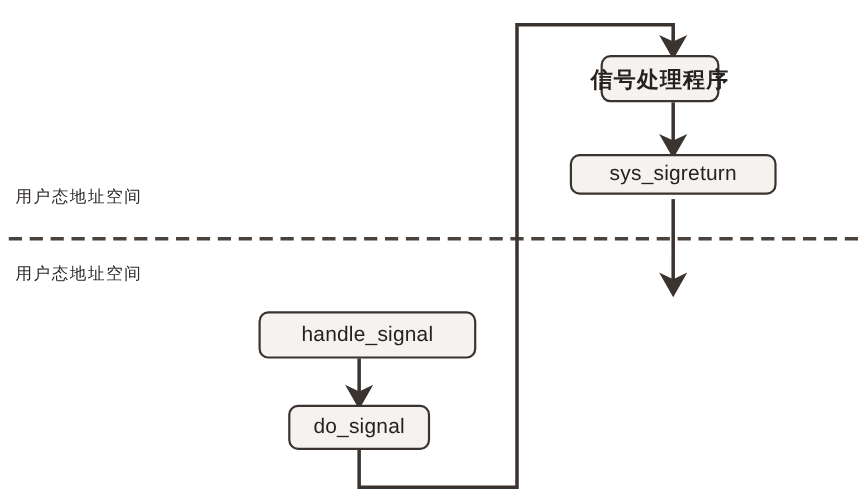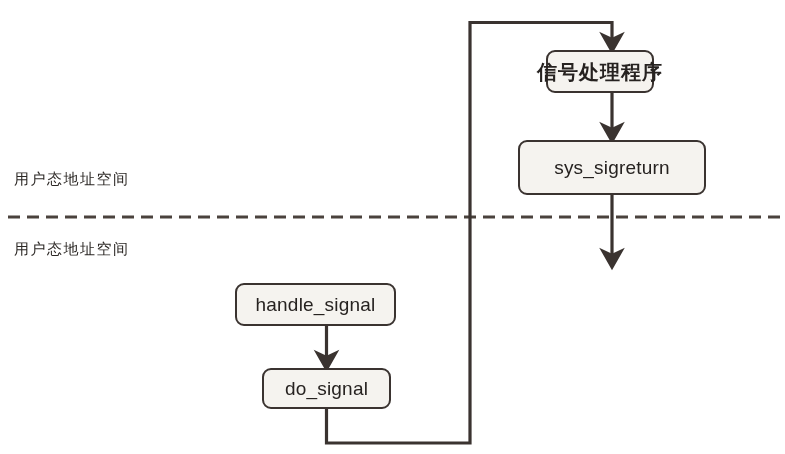--- a/index.html
+++ b/index.html
@@ -86,25 +86,25 @@
   </svg>
 
   <div class="zone-label" style="left:14px; top:170px;">用户态地址空间</div>
 
   <div class="zone-label" style="left:14px; top:240px;">用户态地址空间</div>
 
   <div class="node node-cjk" style="left:546px; top:50px; width:108px; height:43px;">
     <span class="node-label">信号处理程序</span>
   </div>
 
-  <div class="node node-mono" style="left:518px; top:140px; width:188px; height:55px;">
+  <div class="node node-mono" style="left:518px; top:140px; width:188px; height:37px;">
     <span class="node-label">sys_sigreturn</span>
   </div>
 
-  <div class="node node-mono" style="left:235px; top:283px; width:161px; height:43px;">
+  <div class="node node-mono" style="left:235px; top:283px; width:198px; height:43px;">
     <span class="node-label">handle_signal</span>
   </div>
 
   <div class="node node-mono" style="left:262px; top:368px; width:129px; height:41px;">
     <span class="node-label">do_signal</span>
   </div>
 
 </div>
 
 </body></html>

